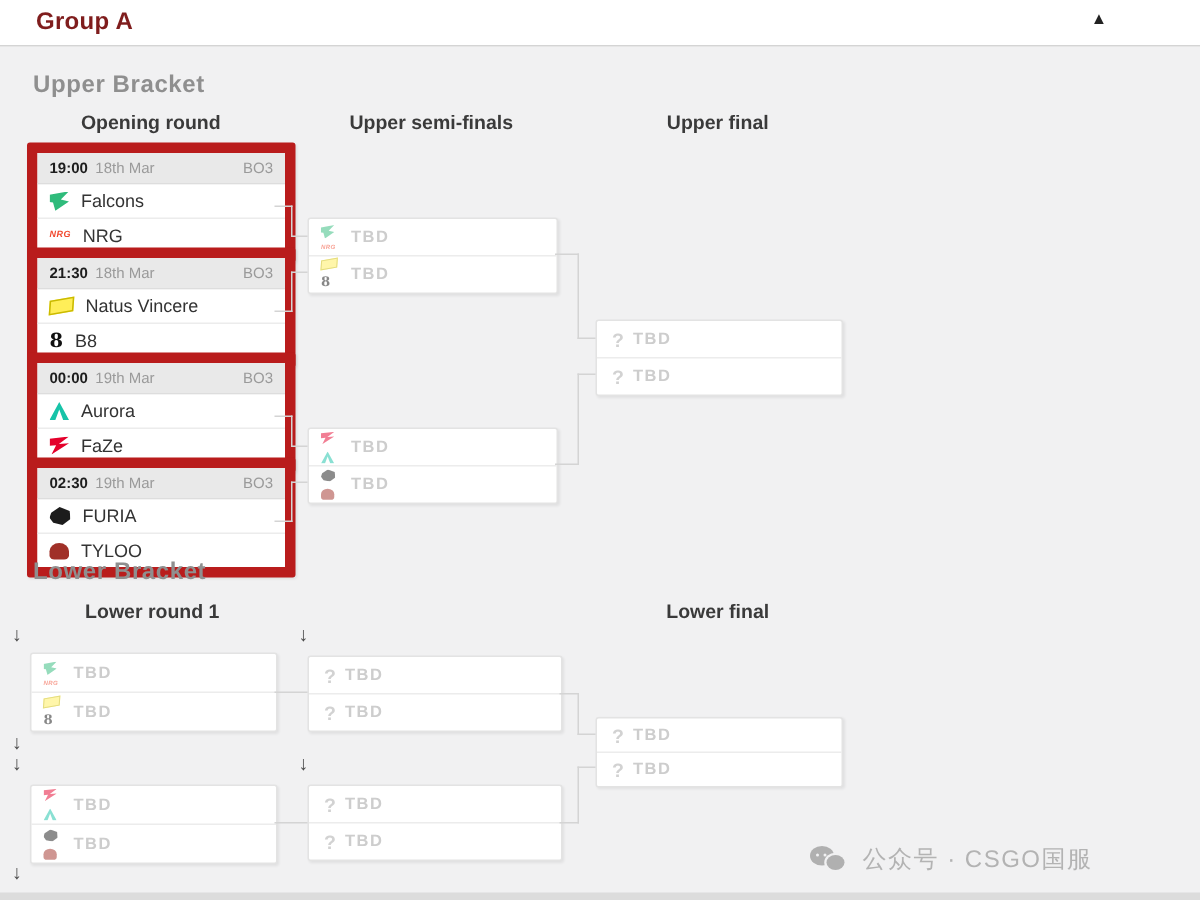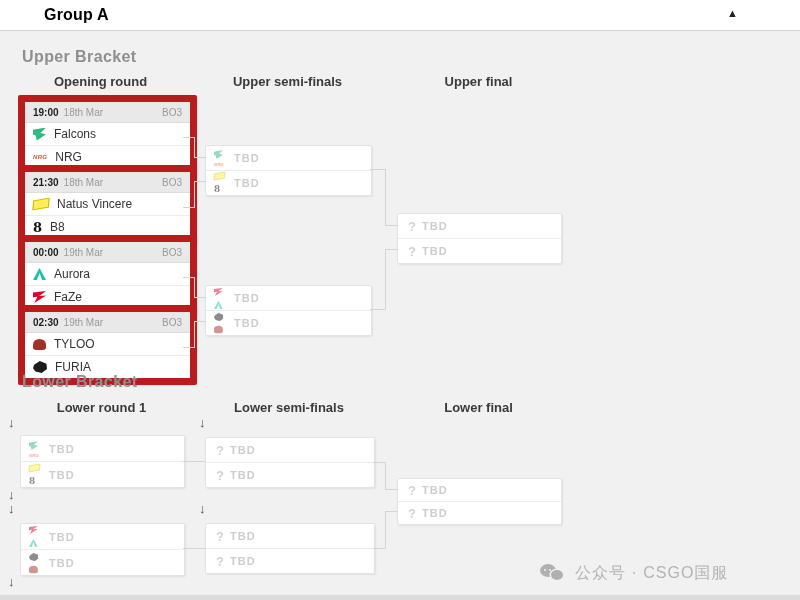--- a/index.html
+++ b/index.html
@@ -2,21 +2,21 @@
 <html><head>
 <meta charset="utf-8">
 <style>
   html,body{margin:0;padding:0;}
   body{font-family:"Liberation Sans","DejaVu Sans",sans-serif;}
   .canvas{position:relative;width:800px;height:600px;background:#f1f1f2;overflow:hidden;}
 
   
   .group-header{position:absolute;left:0;top:0;width:800px;height:30px;background:#ffffff;
     border-bottom:1px solid #d4d4d4;display:flex;align-items:center;}
-  .group-title{margin-left:44px;font-size:16px;font-weight:bold;color:#000000;letter-spacing:.2px;}
+  .group-title{margin-left:24px;font-size:16px;font-weight:bold;color:#7f1d1d;letter-spacing:.2px;}
   .collapse-caret{position:absolute;right:62px;top:7px;font-size:11px;color:#222;cursor:pointer;}
 
   
   .bracket-label{position:absolute;font-size:16px;font-weight:bold;color:#8f8f8f;letter-spacing:.4px;}
   .col-header{position:absolute;font-size:13px;font-weight:bold;color:#3a3a3a;text-align:center;}
 
   
   .match{position:absolute;background:#fff;border:7px solid #b91c1c;border-radius:2px;
     box-shadow:1px 1px 2px rgba(0,0,0,.08);}
   .match-head{height:20px;background:#e9e9e9;border-bottom:1px solid #dddddd;display:flex;
@@ -132,26 +132,26 @@
     </div>
   </div>
 
   <div class="match" style="left:18px;top:305px;width:165px;">
     <div class="match-head">
       <span class="t">02:30</span>
       <span class="d">19th Mar</span>
       <span class="f">BO3</span>
     </div>
     <div class="team-row">
+      <span class="logo logo-furia" style="background: rgb(28, 28, 28);"></span>
+      <span class="tname">FURIA</span>
+    </div>
+    <div class="team-row">
       <span class="logo logo-tyloo" style="background: rgb(160, 48, 40);"></span>
       <span class="tname">TYLOO</span>
-    </div>
-    <div class="team-row">
-      <span class="logo logo-furia" style="background: rgb(28, 28, 28);"></span>
-      <span class="tname">FURIA</span>
     </div>
   </div>
 
   <div class="tbd-box" style="left:205px;top:145px;width:165px;">
     <div class="tbd-row" style="height:24px;">
       <span class="mini-stack">
         <span class="mini">
             <span class="logo logo-falcons" style="background: rgb(47, 187, 123);"></span>
           </span>
         <span class="mini">
@@ -218,21 +218,20 @@
   <div class="conn" style="left:183px;top:321px;width:11px;height:26px;border-bottom:1px solid #d4d4d4;border-right:1px solid #d4d4d4;"></div>
   <div class="conn" style="left:194px;top:321px;width:11px;border-top:1px solid #d4d4d4;"></div>
   <div class="conn" style="left:370px;top:169px;width:15px;height:56px;border-top:1px solid #d4d4d4;border-right:1px solid #d4d4d4;"></div>
   <div class="conn" style="left:385px;top:225px;width:12px;border-top:1px solid #d4d4d4;"></div>
   <div class="conn" style="left:370px;top:249px;width:15px;height:60px;border-bottom:1px solid #d4d4d4;border-right:1px solid #d4d4d4;"></div>
   <div class="conn" style="left:385px;top:249px;width:12px;border-top:1px solid #d4d4d4;"></div>
 
   <div class="bracket-label" style="left:22px;top:373px;">Lower Bracket</div>
 
   <div class="col-header" style="left:20px;top:400px;width:163px;">Lower round 1</div>
-  <div class="col-header" style="left:205px;top:400px;width:168px;">Lower semi-finals</div>
   <div class="col-header" style="left:397px;top:400px;width:163px;">Lower final</div>
 
   <span class="drop" style="left:8px;top:416px;">↓</span>
   <span class="drop" style="left:199px;top:416px;">↓</span>
   <span class="drop" style="left:8px;top:488px;">↓</span>
   <span class="drop" style="left:8px;top:502px;">↓</span>
   <span class="drop" style="left:199px;top:502px;">↓</span>
   <span class="drop" style="left:8px;top:575px;">↓</span>
 
   <div class="tbd-box" style="left:20px;top:435px;width:163px;">

